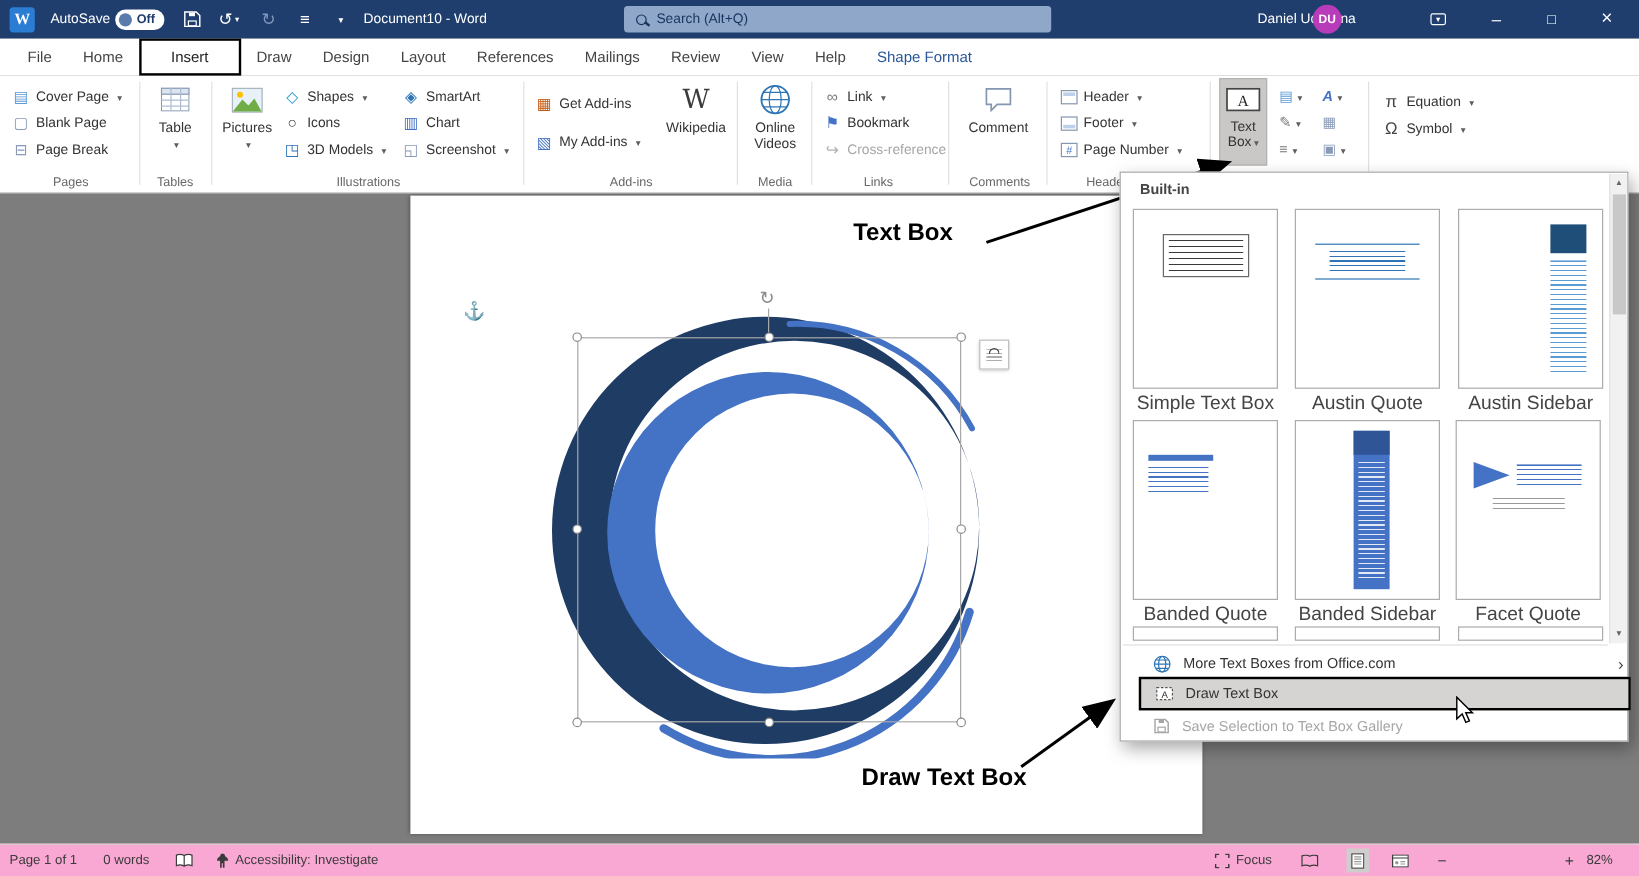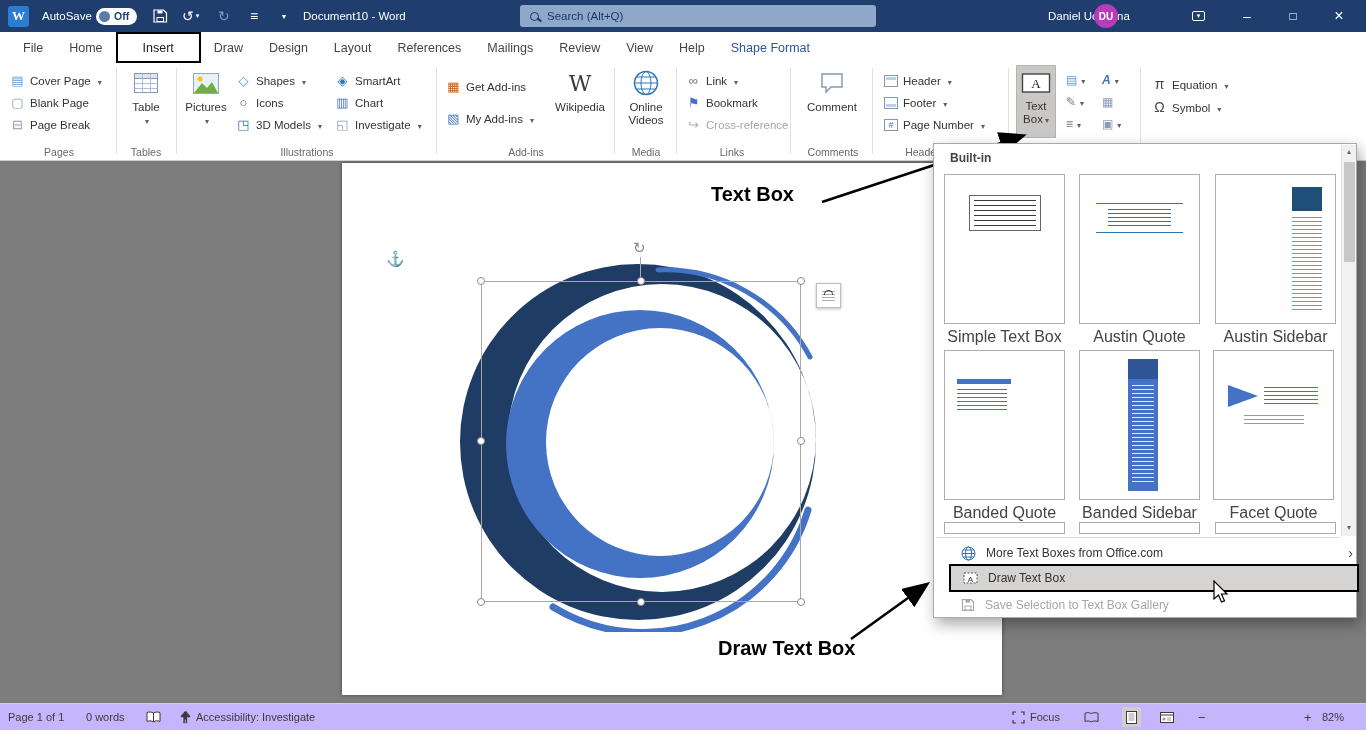--- a/index.html
+++ b/index.html
@@ -67,21 +67,21 @@
   .tcap{text-align:center;font-size:16px;color:#444;margin-top:4px}
   .sliver{position:absolute;height:12px;width:121px;border:1px solid #ababab;background:#fff;overflow:hidden}
   .menusep{position:absolute;left:2px;right:16px;top:393px;height:1px;background:#e1dfdd}
   .menurow{position:absolute;left:15px;width:410px;height:24px;display:flex;align-items:center;gap:10px;padding-left:12px;font-size:12px;color:#333}
   .menurow.hl{background:#d6d4d2;border:2px solid #000;height:28px}
   .menurow.gray{color:#a6a6a6}
   .dscroll{position:absolute;left:407px;top:1px;width:15px;height:391px;background:#f1f1f1;border-left:1px solid #e0e0e0;font-size:8px;color:#666;text-align:center}
   .dthumb{position:absolute;left:2px;width:11px;top:17px;height:100px;background:#c8c8c8}
 
   
-  .statusbar{position:absolute;left:0;top:703px;width:1366px;height:27px;background:#c4b5fd;border-top:1px solid #d3d1cf;font-size:11px;color:#3b3b3b;z-index:10}
+  .statusbar{position:absolute;left:0;top:703px;width:1366px;height:27px;background:#f9a8d4;border-top:1px solid #d3d1cf;font-size:11px;color:#3b3b3b;z-index:10}
   .sb{position:absolute;top:0;height:26px;display:flex;align-items:center;gap:5px;white-space:nowrap}
 
   .cursor{position:absolute;z-index:60;pointer-events:none}
 </style>
 </head>
 <body>
 
 <div class="titlebar">
   <div class="tb" style="left:8px">
     <div style="width:21px;height:21px;background:#2b7cd3;border-radius:3px;display:flex;align-items:center;justify-content:center;font-family:'Liberation Serif',serif;font-weight:bold;font-size:13px">W</div>
@@ -225,21 +225,21 @@
     <div class="rrow" style="top:8px;left:155px">
       <span class="ric" style="color:#2e75b6">◈</span>
       <span>SmartArt</span>
     </div>
     <div class="rrow" style="top:30px;left:155px">
       <span class="ric" style="color:#4472c4">▥</span>
       <span>Chart</span>
     </div>
     <div class="rrow" style="top:52px;left:155px">
       <span class="ric" style="color:#8a9bb8">◱</span>
-      <span>Investigate</span>
+      <span>Screenshot</span>
         <span class="chev"></span>
     </div>
     <div class="rglabel">Illustrations</div>
   </div>
   <div class="rdiv" style="left:436px"></div>
 
   <div class="rgroup" style="left:440px;width:172px">
     <div class="rrow" style="top:14px;left:6px">
       <span class="ric" style="color:#c55a11">▦</span>
       <span>Get Add-ins</span>

